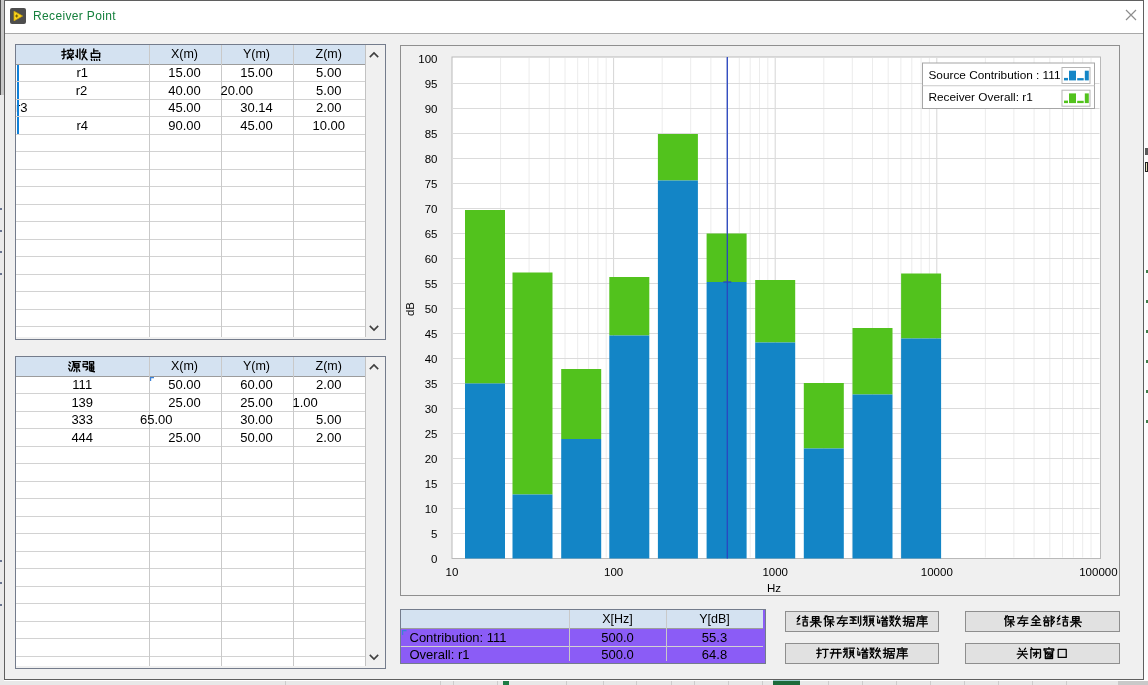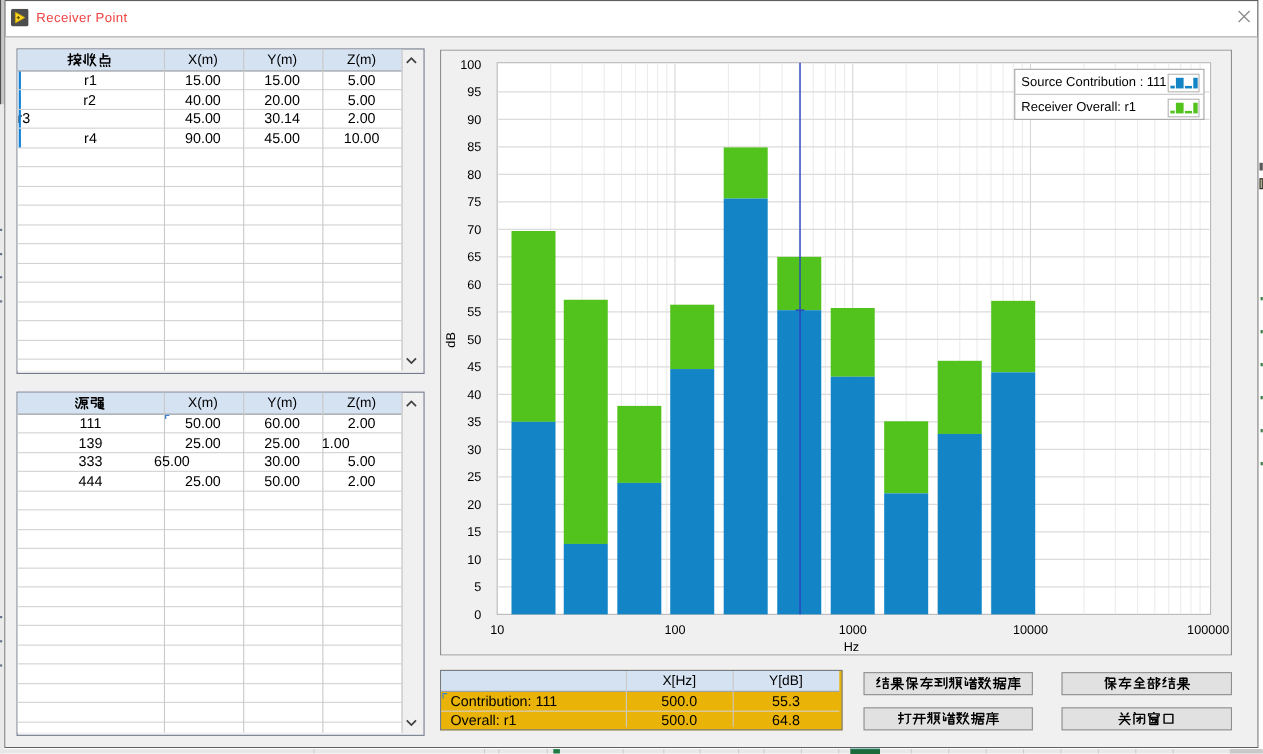--- a/index.html
+++ b/index.html
@@ -265,21 +265,21 @@
 <div style="position:absolute;left:1066px;top:681px;width:1px;height:4px;background:#cccccc"></div>
 <div style="position:absolute;left:503px;top:681px;width:6px;height:4px;background:#1e7d45"></div>
 <div style="position:absolute;left:773px;top:680px;width:27px;height:5px;background:#1d6b3a;border-top:1px solid #9cc"></div>
 <div style="position:absolute;left:1118px;top:681px;width:30px;height:4px;background:#c9c9c9"></div>
 <div style="position:absolute;left:4px;top:0;width:1140px;height:680px;background:#fff;border:1px solid #5f5f5f;box-sizing:border-box"></div>
 <svg style="position:absolute;left:10px;top:8px" width="16" height="16">
     <rect x="0" y="0" width="16" height="16" rx="2" fill="#4d4d4d"></rect>
     <path d="M4 3.2 L12.6 8 L4 12.8 Z" fill="#ffd71c" stroke="#caa50e" stroke-width="0.8"></path>
     <path d="M5.2 8 h3 M6.7 6.5 v3" stroke="#6b5900" stroke-width="1.1"></path>
   </svg>
-<div style="position:absolute;left:33px;top:8.5px;font-size:12px;letter-spacing:0.35px;color:#ef4444">Receiver Point</div>
+<div style="position:absolute;left:33px;top:8.5px;font-size:12px;letter-spacing:0.35px;color:#15803d">Receiver Point</div>
 <svg style="position:absolute;left:1125px;top:9px" width="12" height="12">
     <path d="M1 1 L11 11 M11 1 L1 11" stroke="#8d8d8d" stroke-width="1.2"></path>
   </svg>
 <div style="position:absolute;left:5px;top:33px;width:1138px;height:646px;background:#f0f0f0;border-top:1px solid #a9a9a9;box-sizing:border-box"></div>
 <div style="position:absolute;left:15px;top:44px;width:369px;height:294px;background:#f0f0f0;border:1px solid #747c8c">
     <div style="position:absolute;left:0;top:18.5px;width:349px;height:273.5px;background:#fff"></div>
     <div style="position:absolute;left:0;top:0;width:349px;height:19.5px;background:#d4e2f1;border-bottom:1px solid #9c9c9c;box-sizing:border-box"></div>
     <div style="position:absolute;left:0;top:36.0px;width:349px;height:1px;background:#d2d2d2"></div>
     <div style="position:absolute;left:0;top:53.5px;width:349px;height:1px;background:#d2d2d2"></div>
     <div style="position:absolute;left:0;top:71.0px;width:349px;height:1px;background:#d2d2d2"></div>
@@ -310,21 +310,21 @@
     </div>
     <div style="position:absolute;left:132.5px;top:0;width:72px;height:18.5px;line-height:18.5px;text-align:center;font-size:12.5px">X(m)</div>
     <div style="position:absolute;left:204.5px;top:0;width:72px;height:18.5px;line-height:18.5px;text-align:center;font-size:12.5px">Y(m)</div>
     <div style="position:absolute;left:276.5px;top:0;width:72.5px;height:18.5px;line-height:18.5px;text-align:center;font-size:12.5px">Z(m)</div>
     <div style="position:absolute;left:0px;top:19px;width:132.5px;height:17px;line-height:18px;text-align:center;font-size:13px">r1</div>
     <div style="position:absolute;left:132.5px;top:19px;width:72px;height:17px;line-height:18px;text-align:center;font-size:13px">15.00</div>
     <div style="position:absolute;left:204.5px;top:19px;width:72px;height:17px;line-height:18px;text-align:center;font-size:13px">15.00</div>
     <div style="position:absolute;left:276.5px;top:19px;width:72.5px;height:17px;line-height:18px;text-align:center;font-size:13px">5.00</div>
     <div style="position:absolute;left:0px;top:36.5px;width:131px;height:17px;line-height:18px;text-align:center;font-size:13px">r2</div>
     <div style="position:absolute;left:132.5px;top:36.5px;width:72px;height:17px;line-height:18px;text-align:center;font-size:13px">40.00</div>
-    <div style="position:absolute;left:204.5px;top:36.5px;width:72px;height:17px;line-height:18px;text-align:center;font-size:13px">20.00</div>
+    <div style="position:absolute;left:204.5px;top:36.5px;width:72px;height:17px;line-height:18px;text-align:left;font-size:13px">20.00</div>
     <div style="position:absolute;left:276.5px;top:36.5px;width:72.5px;height:17px;line-height:18px;text-align:center;font-size:13px">5.00</div>
     <div style="position:absolute;left:0px;top:54px;width:107px;height:17px;line-height:18px;text-align:left;font-size:13px">r3</div>
     <div style="position:absolute;left:132.5px;top:54px;width:72px;height:17px;line-height:18px;text-align:center;font-size:13px">45.00</div>
     <div style="position:absolute;left:204.5px;top:54px;width:72px;height:17px;line-height:18px;text-align:center;font-size:13px">30.14</div>
     <div style="position:absolute;left:276.5px;top:54px;width:72.5px;height:17px;line-height:18px;text-align:center;font-size:13px">2.00</div>
     <div style="position:absolute;left:0px;top:71.5px;width:132.5px;height:17px;line-height:18px;text-align:center;font-size:13px">r4</div>
     <div style="position:absolute;left:132.5px;top:71.5px;width:72px;height:17px;line-height:18px;text-align:center;font-size:13px">90.00</div>
     <div style="position:absolute;left:204.5px;top:71.5px;width:72px;height:17px;line-height:18px;text-align:center;font-size:13px">45.00</div>
     <div style="position:absolute;left:276.5px;top:71.5px;width:72.5px;height:17px;line-height:18px;text-align:center;font-size:13px">10.00</div>
     <div style="position:absolute;left:1px;top:19.5px;width:2px;height:16.5px;background:#0f81d9"></div>
@@ -517,21 +517,21 @@
     <rect x="664" y="32.9" width="4" height="2.5" fill="#1385c6"></rect>
     <rect x="669" y="25.7" width="7" height="9.7" fill="#1385c6"></rect>
     <rect x="677.2" y="33.1" width="6.5" height="2.3" fill="#1385c6"></rect>
     <rect x="684.8" y="25.7" width="4" height="9.7" fill="#1385c6"></rect>
     <rect x="662" y="45.2" width="28" height="16" fill="#fff" stroke="#b5b5b5"></rect>
     <rect x="664" y="55.6" width="4" height="2.5" fill="#52c21d"></rect>
     <rect x="669" y="48.4" width="7" height="9.7" fill="#52c21d"></rect>
     <rect x="677.2" y="55.8" width="6.5" height="2.3" fill="#52c21d"></rect>
     <rect x="684.8" y="48.4" width="4" height="9.7" fill="#52c21d"></rect>
   </svg>
-<div style="position:absolute;left:400px;top:609px;width:364px;height:52.5px;background:#eab308;border:1px solid #747c8c">
+<div style="position:absolute;left:400px;top:609px;width:364px;height:52.5px;background:#8b5cf6;border:1px solid #747c8c">
     <div style="position:absolute;left:0;top:0;width:362px;height:19px;background:#d4e2f1;border-bottom:1px solid #9c9c9c;box-sizing:border-box"></div>
     <div style="position:absolute;left:0;top:36px;width:362px;height:1px;background:#d2d2d2"></div>
     <div style="position:absolute;left:168px;top:0;width:1px;height:50.5px;background:#c9c9c9"></div>
     <div style="position:absolute;left:265px;top:0;width:1px;height:50.5px;background:#c9c9c9"></div>
     <div style="position:absolute;left:168px;top:0;width:97px;height:18px;line-height:18px;text-align:center;font-size:12.5px">X[Hz]</div>
     <div style="position:absolute;left:265px;top:0;width:97px;height:18px;line-height:18px;text-align:center;font-size:12.5px">Y[dB]</div>
     <div style="position:absolute;left:8.5px;top:19px;width:160px;height:17px;line-height:18px;font-size:13px">Contribution: 111</div>
     <div style="position:absolute;left:168px;top:19px;width:97px;height:17px;line-height:18px;text-align:center;font-size:13px">500.0</div>
     <div style="position:absolute;left:265px;top:19px;width:97px;height:17px;line-height:18px;text-align:center;font-size:13px">55.3</div>
     <div style="position:absolute;left:8.5px;top:36.2px;width:160px;height:17px;line-height:18px;font-size:13px">Overall: r1</div>

